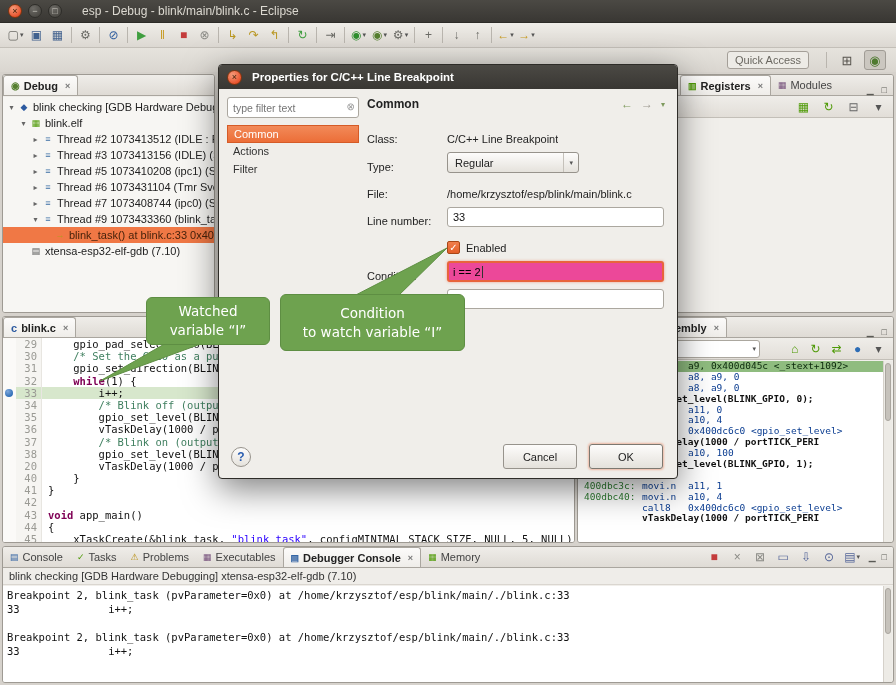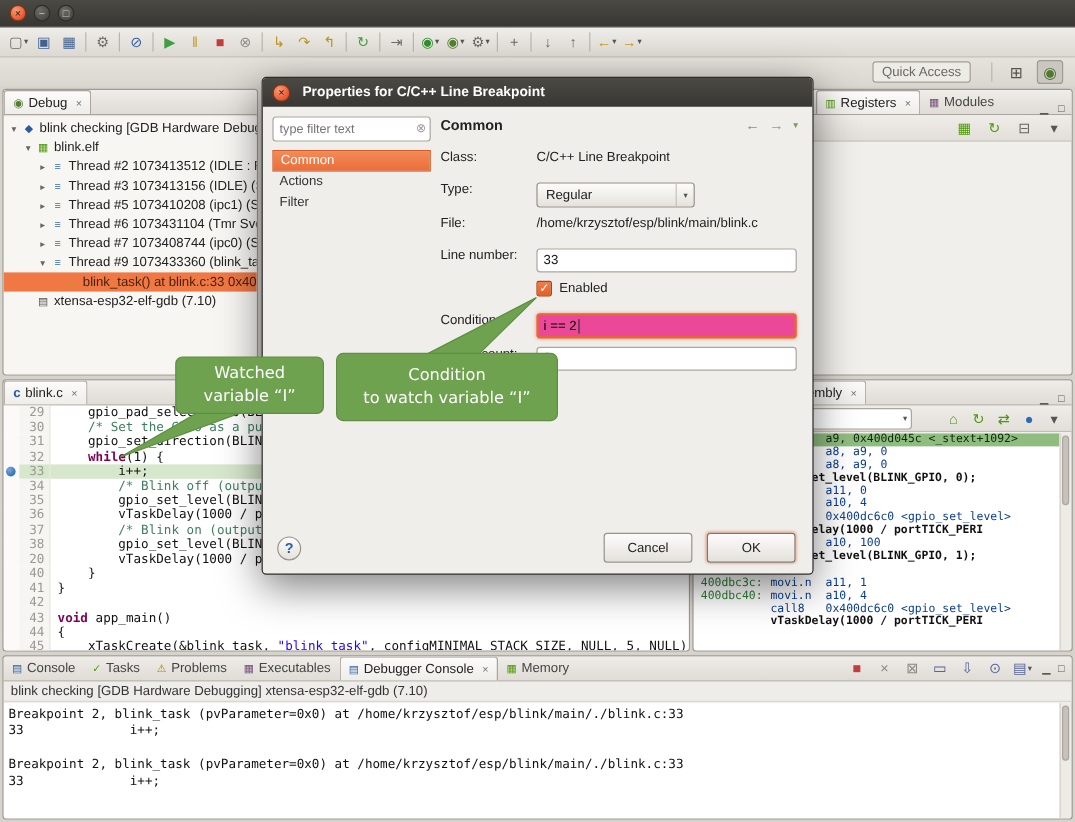--- a/index.html
+++ b/index.html
@@ -32,21 +32,21 @@
   .persp { display:flex; align-items:center; gap:6px; margin-left:14px; }
   .pico { width:22px; height:20px; display:flex; align-items:center; justify-content:center; font-size:13px; color:#55524c; border-radius:3px; }
   .pico.pressed { background:#CBC7C0; border:1px solid #a09c95; color:#4e7a2f; }
 
   
   .panel { position:absolute; background:#F1EFEB; border:1px solid #9e9a93; border-radius:3px; overflow:hidden; }
   .ptabs { height:21px; display:flex; align-items:flex-end; background:linear-gradient(#EFEDE9,#DFDBD5);
     border-bottom:1px solid #aaa69f; }
   .ptab { height:20px; display:flex; align-items:center; gap:4px; padding:0 7px; font-size:11px; color:#444; white-space:nowrap; }
   .ptab.active { background:linear-gradient(#FCFBFA,#EFEDE9); border:1px solid #aaa69f; border-bottom:none;
-    border-radius:3px 3px 0 0; font-weight:normal; color:#222; }
+    border-radius:3px 3px 0 0; font-weight:bold; color:#222; }
   .tclose { font-size:9px; color:#777; margin-left:3px; }
   .cti { font-size:9px; }
   .pbtns { margin-left:auto; display:flex; gap:8px; align-items:center; padding:0 6px; color:#5a5a55; font-size:9px; }
   .min::before { content:"▁"; } .max::before { content:"□"; }
   .ico-bug::before { content:"◉"; color:#557f2f; font-size:10px; }
   .ico-c::before { content:"c"; color:#2c5aa0; font-weight:bold; font-size:11px; }
   .ico-asm::before { content:"▥"; color:#666; font-size:10px; }
 
   
   .tree { position:absolute; left:0; right:0; top:22px; bottom:0; background:#F7F6F3; padding-top:2px; }
@@ -108,21 +108,21 @@
     font-family:"Liberation Sans", sans-serif; background:#fff; color:#555; }
   .filter .clr { position:absolute; right:4px; top:4px; font-size:10px; color:#999; }
   .dnav { position:absolute; left:8px; top:60px; width:132px; }
   .dnav-item { height:18px; line-height:17px; padding-left:6px; font-size:11px; color:#333; }
   .dnav-item.sel { background:linear-gradient(#F28A59,#EC6E38); color:#fff; border:1px solid #D55B27; }
   .dhead { position:absolute; left:148px; top:32px; right:12px; display:flex; align-items:center; }
   .dhead .sect { font-weight:bold; font-size:12px; color:#222; }
   .dhead .navarrows { margin-left:auto; display:flex; gap:8px; color:#7e9a5e; font-size:12px; align-items:center; }
   .dhead .navarrows .dim { color:#9c988f; }
   .dform { position:absolute; left:148px; top:60px; right:13px; }
-  .frow { display:flex; align-items:flex-start; margin-bottom:7px; min-height:20px; }
+  .frow { display:flex; align-items:flex-end; margin-bottom:7px; min-height:20px; }
   .flabel { width:80px; flex:none; font-size:11px; color:#222; white-space:nowrap; overflow:hidden; }
   .fvalue { font-size:11px; color:#222; white-space:nowrap; overflow:hidden; }
   .frow input.txt { flex:1; height:20px; border:1px solid #aba79f; border-radius:3px; padding:0 5px; font-size:11px;
     font-family:"Liberation Sans", sans-serif; background:#fff; color:#111; }
   .combo { width:132px; height:21px; border:1px solid #97938c; border-radius:3px;
     background:linear-gradient(#FDFCFB,#E5E2DC); display:flex; align-items:center; padding:0 0 0 7px; font-size:11px; color:#222; }
   .combo .carrow { margin-left:auto; font-size:7px; color:#555; border-left:1px solid #c5c1ba; height:100%;
     display:flex; align-items:center; padding:0 5px; }
   .cb { width:13px; height:13px; border-radius:2px; background:linear-gradient(#F07E4C,#E45F28); border:1px solid #A84617;
     color:#fff; font-size:10px; line-height:11px; text-align:center; margin-right:6px; flex:none; }
@@ -148,20 +148,21 @@
 </style>
 </head>
 <body>
 
 <div class="screen">
 
   <div class="titlebar">
     <span class="wbtn close">×</span>
     <span class="wbtn gray">−</span>
     <span class="wbtn gray">□</span>
+    <span class="wtitle">esp - Debug - blink/main/blink.c - Eclipse</span>
   </div>
 
   <div class="toolbar">
       <span class="tbi" style="color: rgb(107, 107, 102);">▢<span class="dd">▾</span></span>
       <span class="tbi" style="color: rgb(65, 97, 142);">▣</span>
       <span class="tbi" style="color: rgb(65, 97, 142);">▦</span>
       <span class="tb-sep"></span>
       <span class="tbi" style="color: rgb(107, 107, 102);">⚙</span>
       <span class="tb-sep"></span>
       <span class="tbi" style="color: rgb(47, 93, 158);">⊘</span>

